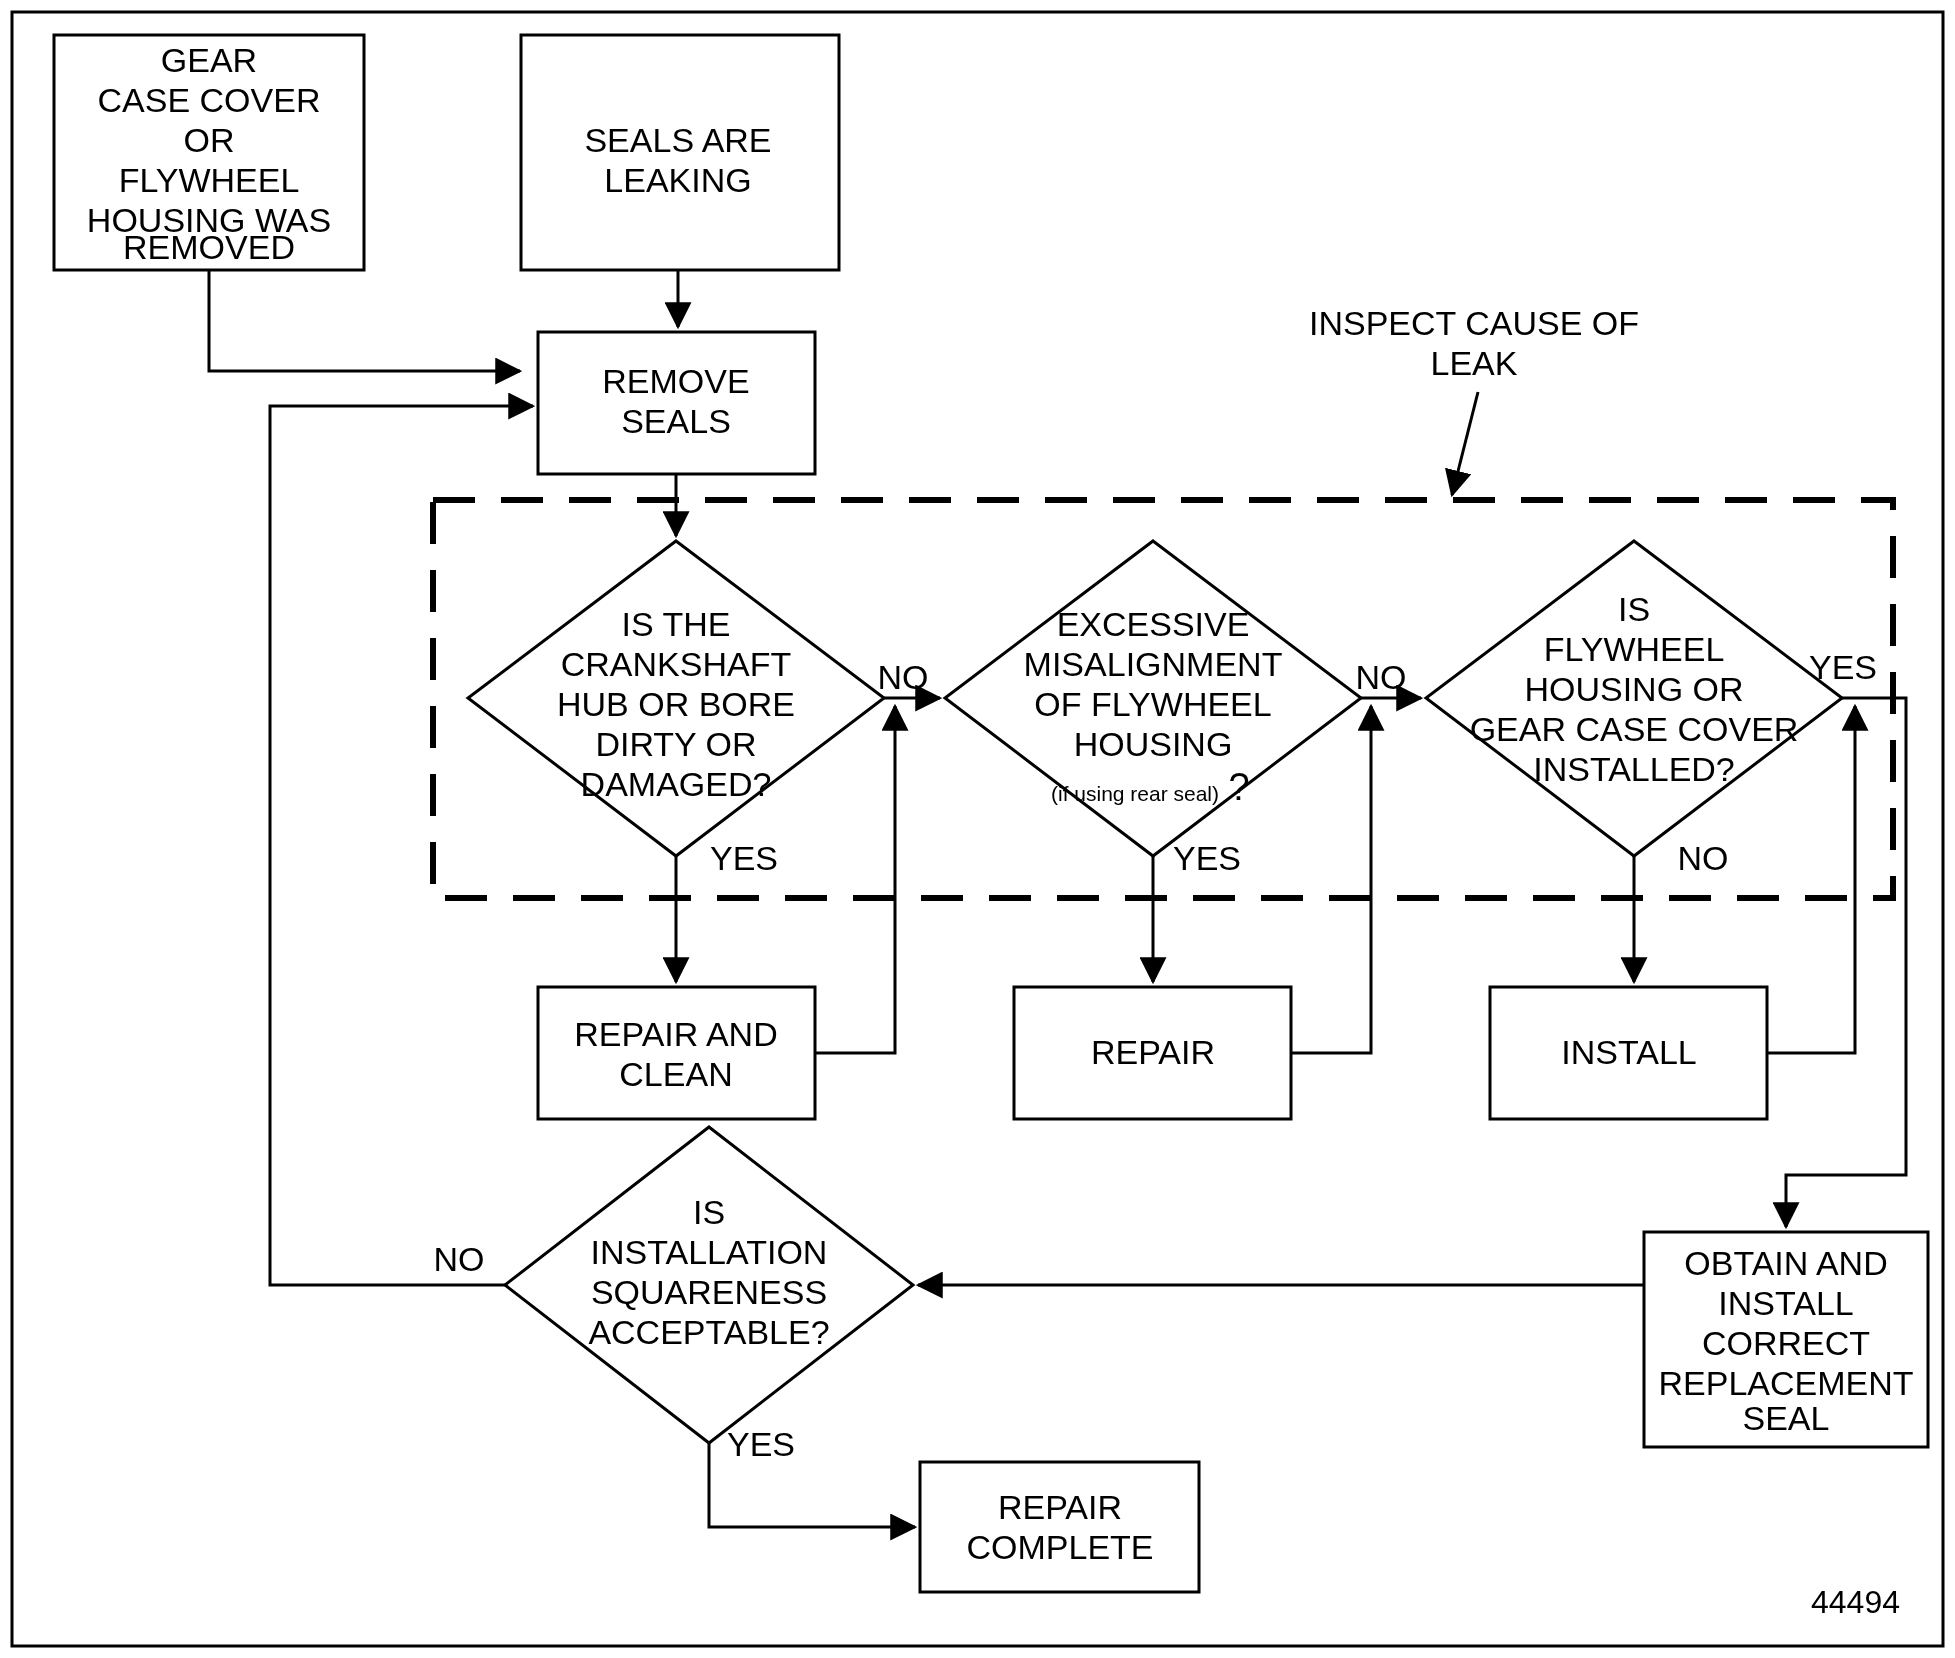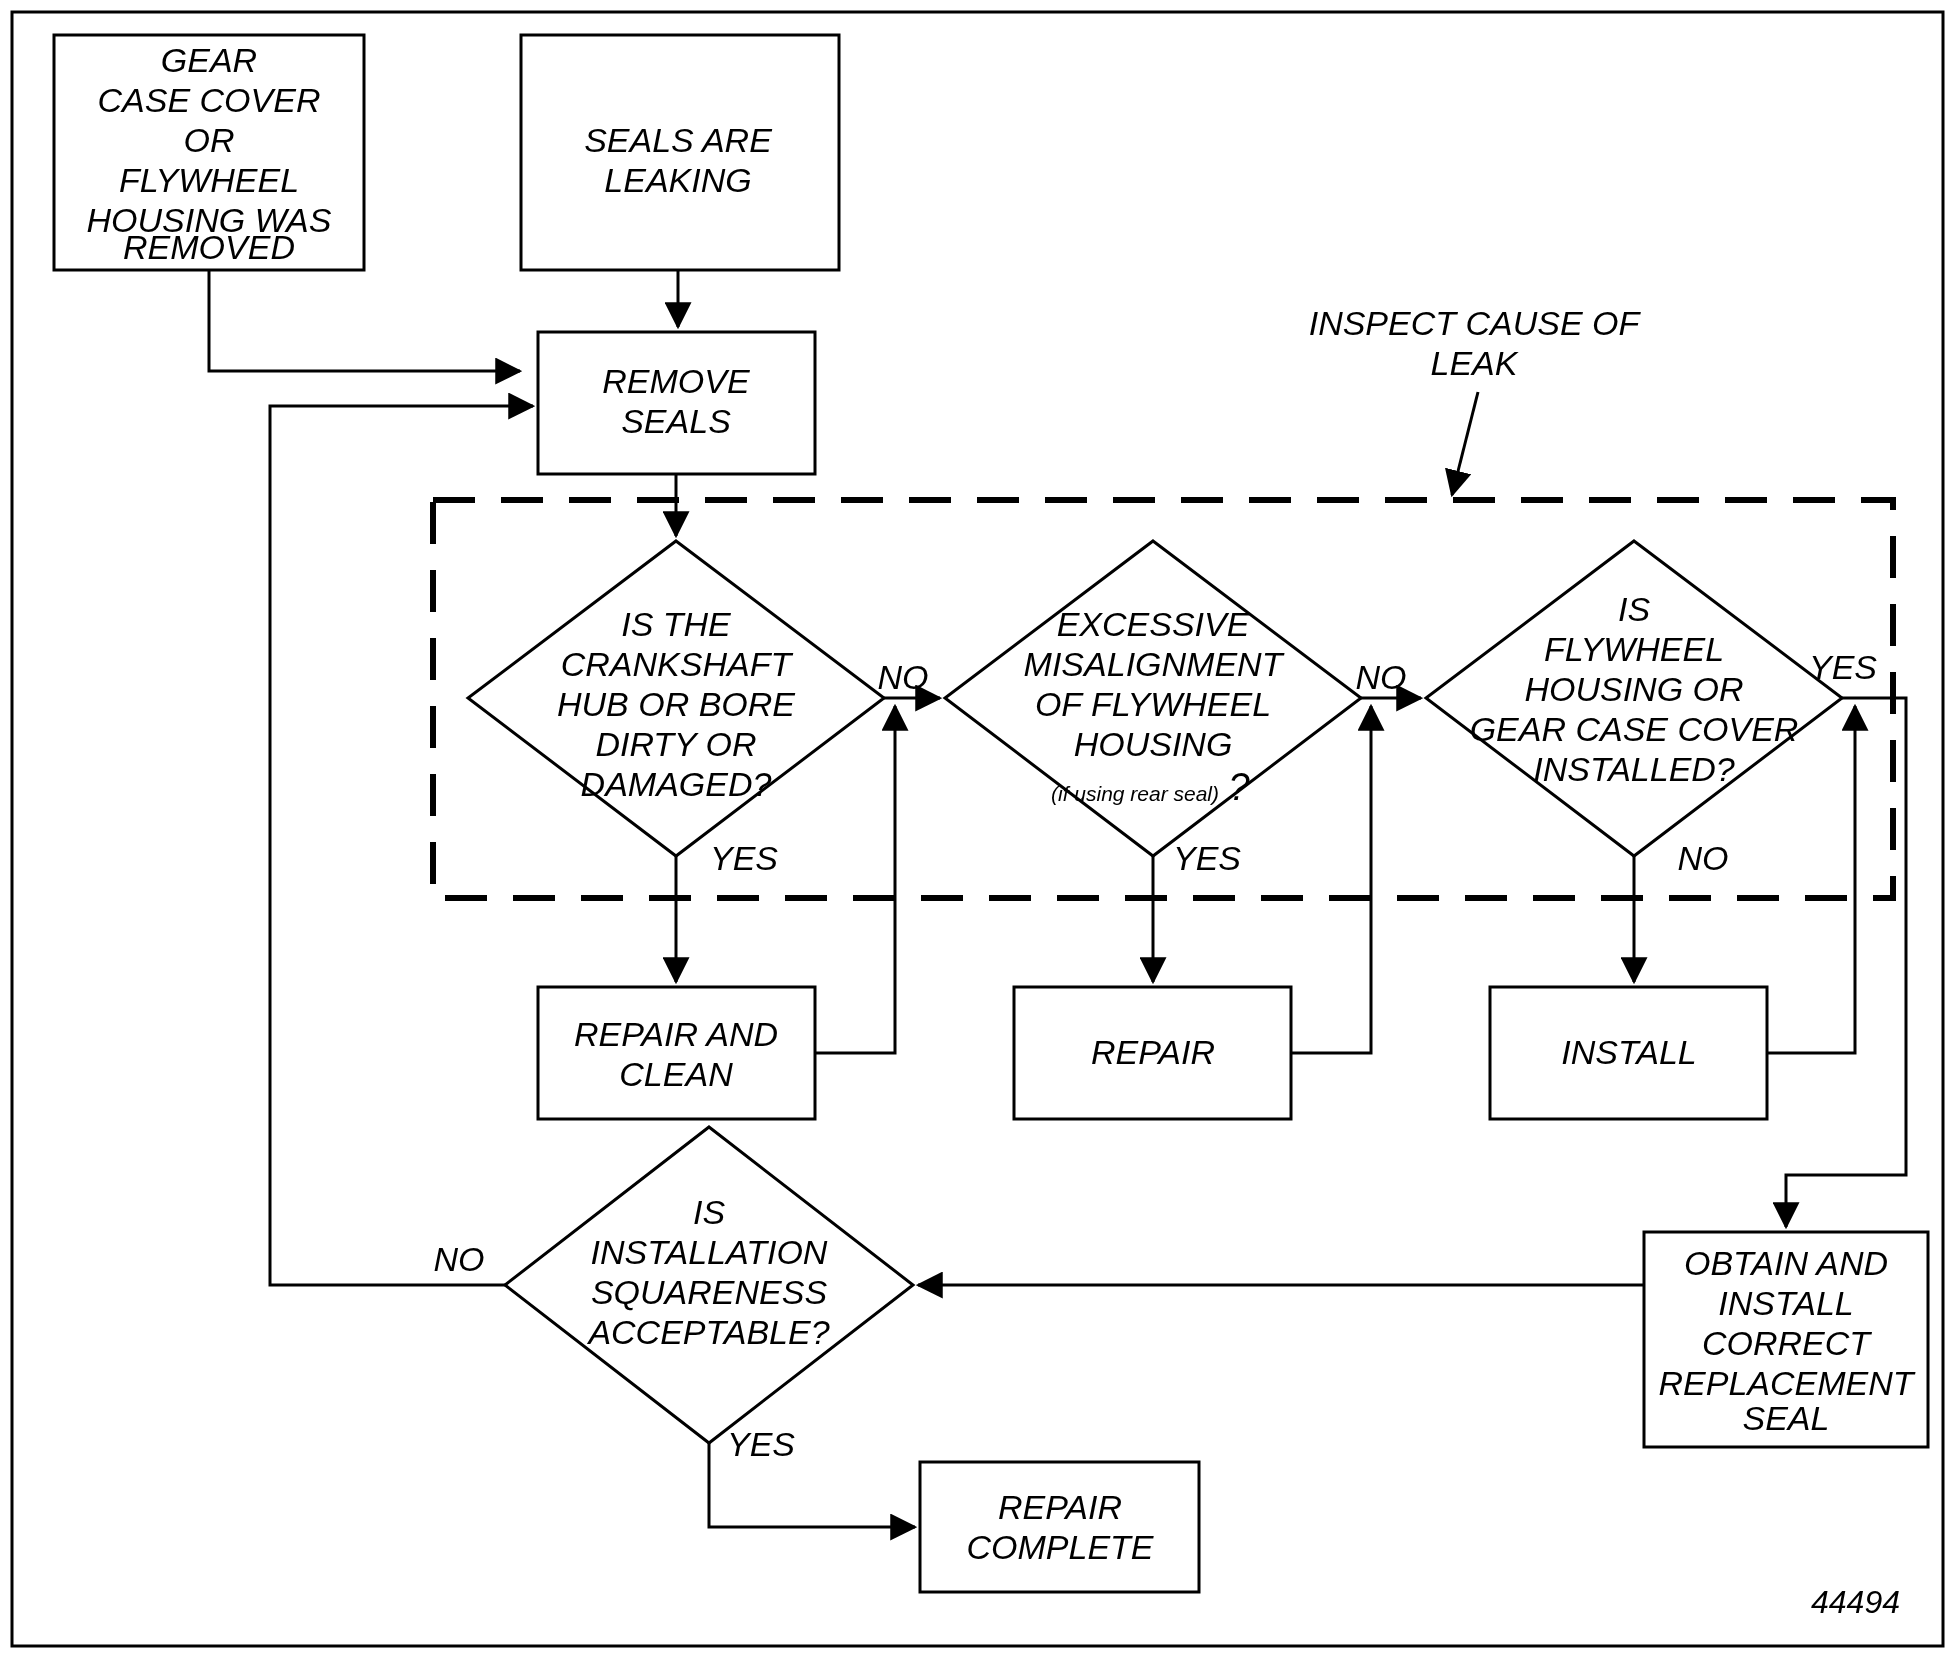--- a/index.html
+++ b/index.html
@@ -9,21 +9,20 @@
   }
   body {
     font-family: "Liberation Sans", sans-serif;
   }
   #page {
     position: relative;
     width: 1955px;
     height: 1658px;
     background: #ffffff;
     overflow: hidden;
-    font-style: italic;
   }
   #flow-svg {
     position: absolute;
     top: 0;
     left: 0;
     width: 1955px;
     height: 1658px;
   }
   .node-text {
     font-family: "Liberation Sans", sans-serif;

